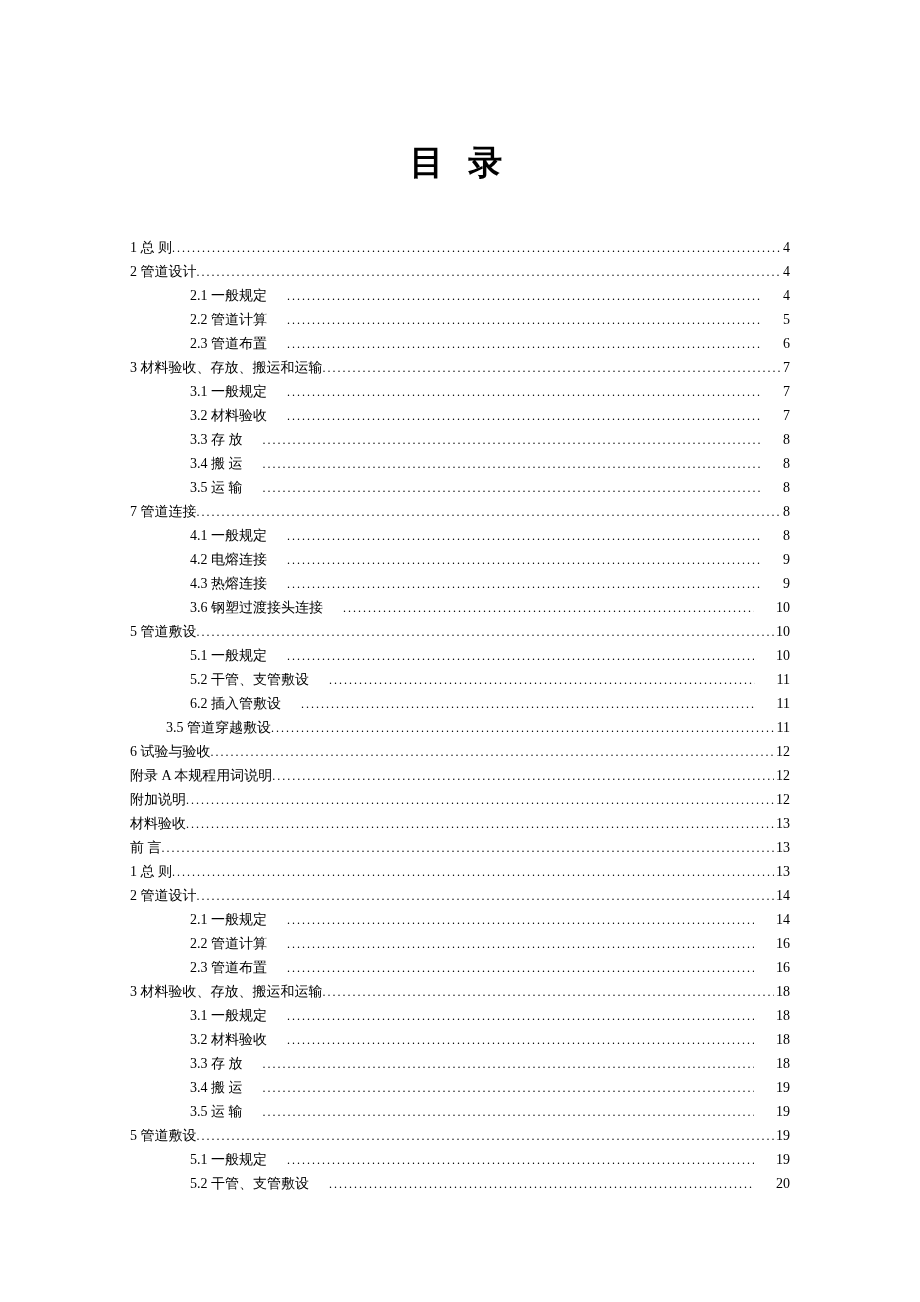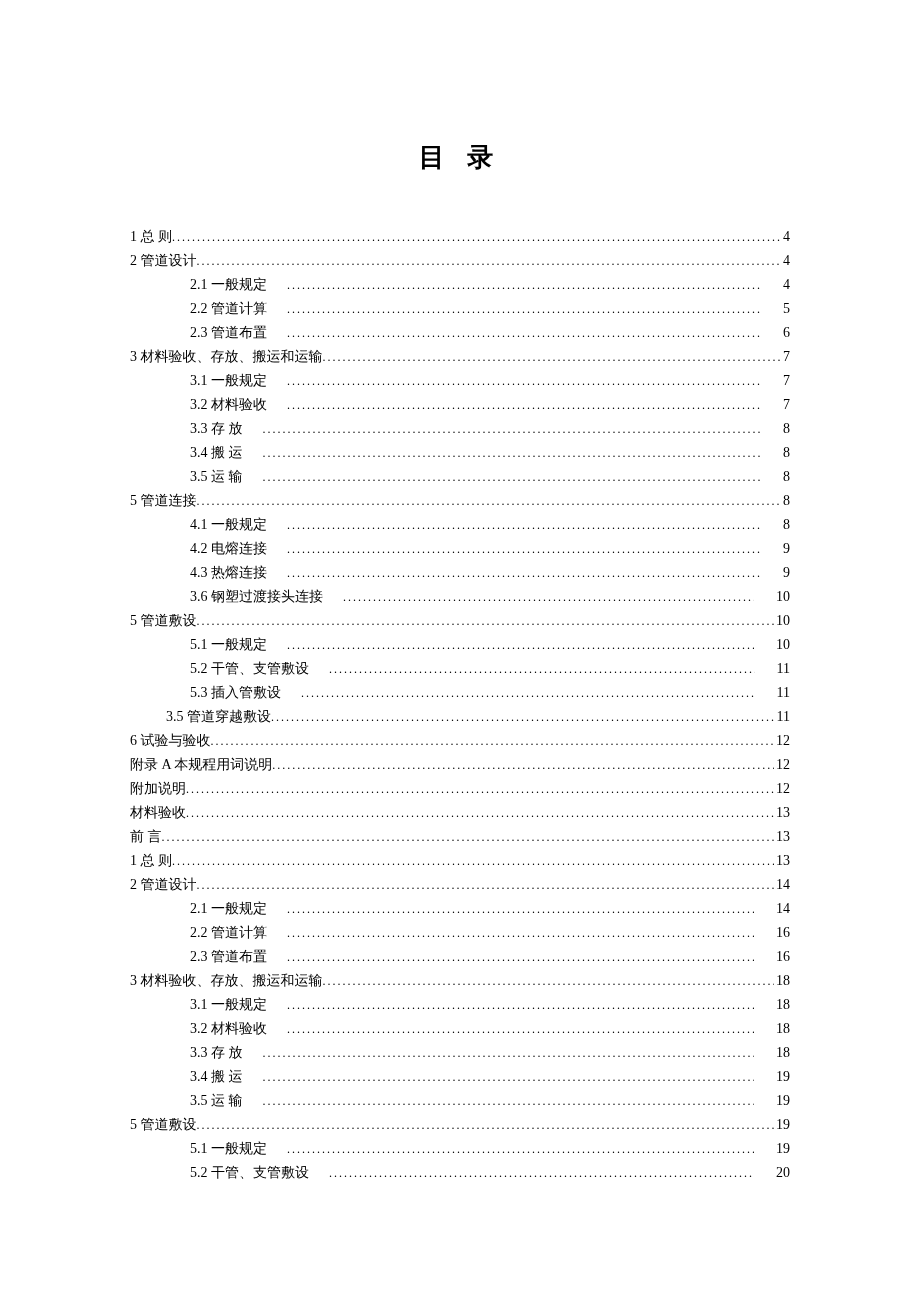--- a/index.html
+++ b/index.html
@@ -9,21 +9,21 @@
     font-family: "SimSun", "宋体", serif;
     width: 920px;
     height: 1302px;
     position: relative;
   }
   .page {
     padding: 140px 130px 0 130px;
   }
   .title {
     text-align: center;
-    font-size: 26px;
+    font-size: 34px;
     font-weight: bold;
     letter-spacing: 8px;
     margin-bottom: 50px;
     font-family: "SimSun", "宋体", serif;
   }
   .toc-entry {
     display: flex;
     align-items: flex-start;
     font-size: 14px;
     line-height: 24px;
@@ -104,21 +104,21 @@
         <span class="toc-label">3.4   搬   运</span>
         <span class="toc-leader"></span>
         <span class="toc-page">8</span>
       </div>
       <div class="toc-entry toc-level-2">
         <span class="toc-label">3.5   运   输</span>
         <span class="toc-leader"></span>
         <span class="toc-page">8</span>
       </div>
       <div class="toc-entry toc-level-1">
-        <span class="toc-label">5 管道连接</span>
+        <span class="toc-label">7 管道连接</span>
         <span class="toc-leader"></span>
         <span class="toc-page">8</span>
       </div>
       <div class="toc-entry toc-level-2">
         <span class="toc-label">4.1 一般规定</span>
         <span class="toc-leader"></span>
         <span class="toc-page">8</span>
       </div>
       <div class="toc-entry toc-level-2">
         <span class="toc-label">4.2 电熔连接</span>
@@ -144,21 +144,21 @@
         <span class="toc-label">5.1 一般规定</span>
         <span class="toc-leader"></span>
         <span class="toc-page">10</span>
       </div>
       <div class="toc-entry toc-level-2">
         <span class="toc-label">5.2 干管、支管敷设</span>
         <span class="toc-leader"></span>
         <span class="toc-page">11</span>
       </div>
       <div class="toc-entry toc-level-2">
-        <span class="toc-label">5.3 插入管敷设</span>
+        <span class="toc-label">6.2 插入管敷设</span>
         <span class="toc-leader"></span>
         <span class="toc-page">11</span>
       </div>
       <div class="toc-entry toc-level-2b">
         <span class="toc-label">3.5 管道穿越敷设</span>
         <span class="toc-leader"></span>
         <span class="toc-page">11</span>
       </div>
       <div class="toc-entry toc-level-1">
         <span class="toc-label">6 试验与验收</span>

